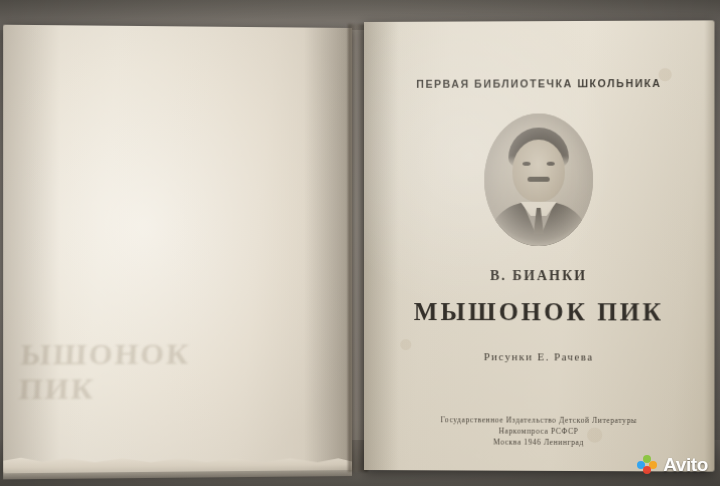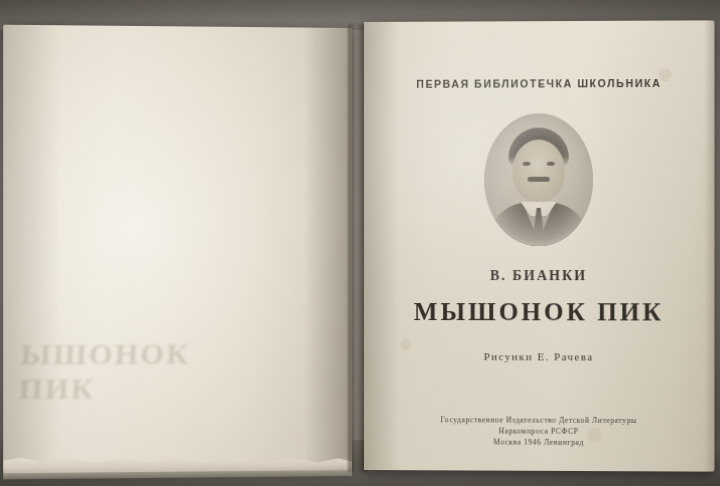--- a/index.html
+++ b/index.html
@@ -406,14 +406,23 @@
         <div>Москва  1946  Ленинград</div>
       </div>
 
       <div class="grain"></div>
       <div class="foxing"></div>
       <div class="right-edge"></div>
     </div>
 
   </div>
 
+  <div class="watermark">
+    <div class="wm-logo">
+      <span class="wm-dot d1"></span>
+      <span class="wm-dot d2"></span>
+      <span class="wm-dot d3"></span>
+      <span class="wm-dot d4"></span>
+    </div>
+    <div class="wm-text">Avito</div>
+  </div>
 
 </div>
 
 </body></html>

